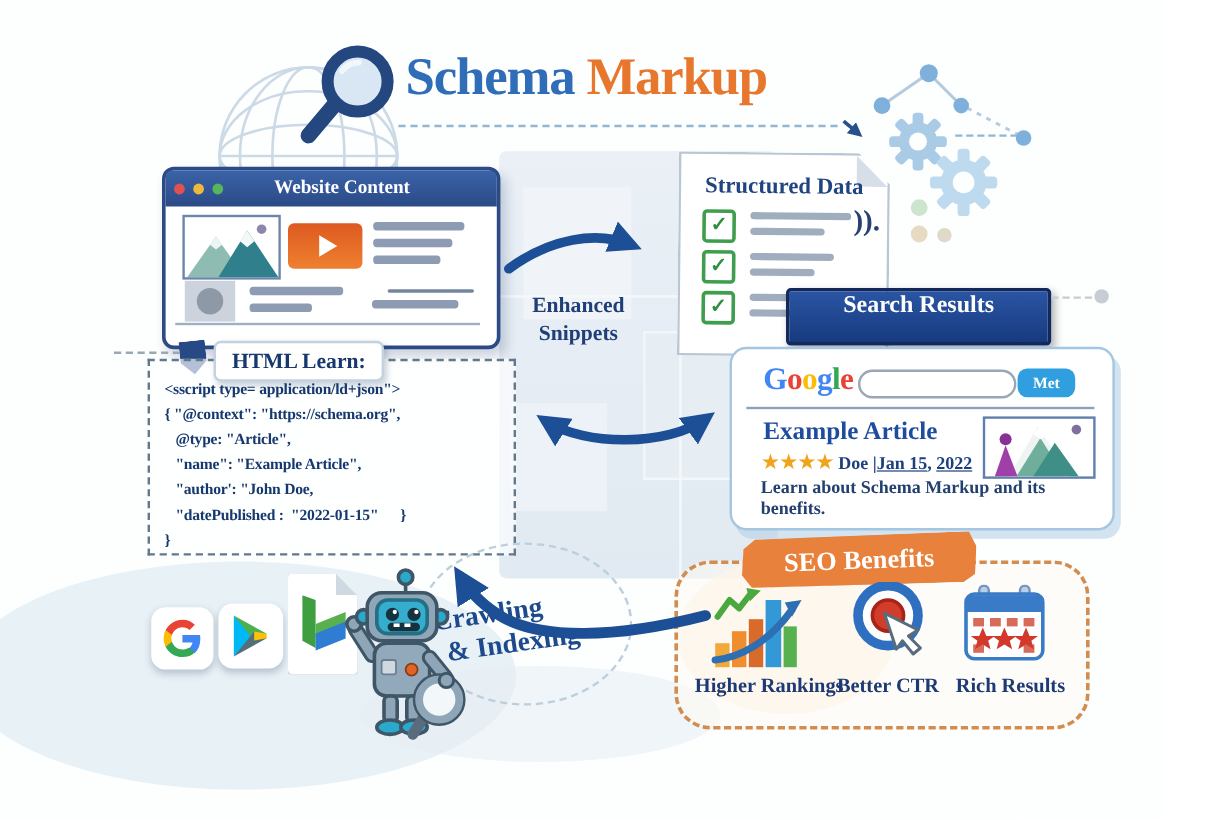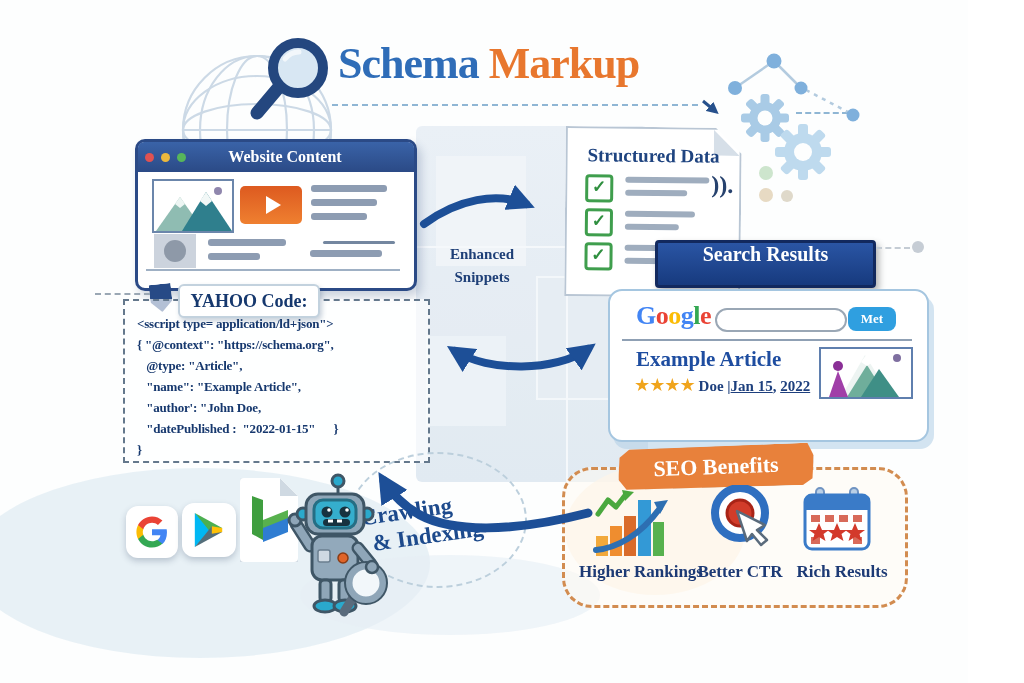--- a/index.html
+++ b/index.html
@@ -206,21 +206,21 @@
       <div>&lt;sscript type= application/ld+json"&gt;</div>
       <div>{ "@context": "https://schema.org",</div>
       <div>   @type: "Article",</div>
       <div>   "name": "Example Article",</div>
       <div>   "author': "John Doe,</div>
       <div>   "datePublished :  "2022-01-15"      }</div>
       <div>}</div>
     </div>
   </div>
   <div class="abs tab" style="left:178px;top:284px;width:138px;height:30px;">
-    <span>YAHOO Code:</span>
+    <span>HTML Learn:</span>
   </div>
 
   <div class="abs doc" style="left:565px;top:127px;width:172px;height:166px;">
     <div class="doc-fold"></div>
     <div class="doc-title">Structured Data</div>
     <div class="chkrow" style="top:46px;">
       <span class="chk">✓</span>
       <span class="docbars">
         <span class="docbar" style="display:block;width:84px;"></span>
         <span class="docbar" style="display:block;width:62px;"></span>
@@ -259,32 +259,33 @@
       <span>Met</span>
     </div>
     <div class="divider" style="left:12px;top:48px;width:290px;"></div>
     <div class="res-title" style="left:26px;top:56px;">Example Article</div>
     <div class="abs" style="left:24px;top:83px;white-space:nowrap;">
       <span class="stars">★★★★</span>
       <span class="byline">
         <span>Doe |</span><u>Jan 15</u><span>, </span><u>2022</u>
       </span>
     </div>
+    <div class="res-desc" style="left:24px;top:108px;">Learn about Schema Markup and its benefits.</div>
     <svg class="thumb" style="left:209px;top:56px;width:90px;height:48px;" viewBox="0 0 90 48">
       <circle cx="76" cy="9" r="4" fill="#7f6fa0"></circle>
       <polygon points="20,48 44,6 70,48" fill="#edf4f2"></polygon>
       <polygon points="26,48 46,16 66,48" fill="#6fae9b"></polygon>
       <polygon points="40,48 58,20 78,48" fill="#3f8f86"></polygon>
       <polygon points="40,13 46,5 52,13 46,17" fill="#fff"></polygon>
       <polygon points="8,48 17,22 27,48" fill="#a03fa8"></polygon>
       <circle cx="17" cy="17" r="5" fill="#8a2f96"></circle>
     </svg>
   </div>
 
-  <div class="abs flowtext" style="left:430px;top:243px;width:104px;font-size:15px;line-height:23px;">
+  <div class="abs flowtext" style="left:430px;top:243px;width:104px;font-size:18px;line-height:23px;">
     <div>Enhanced</div>
     <div>Snippets</div>
   </div>
 
   <div class="abs" style="left:348px;top:452px;width:175px;height:132px;border:2px dashed #bccfdc;border-radius:50%;"></div>
   <div class="abs crawl" style="left:362px;top:496px;">
     <div>Crawling</div>
     <div style="margin-left:8px;">&amp; Indexing</div>
   </div>
 

